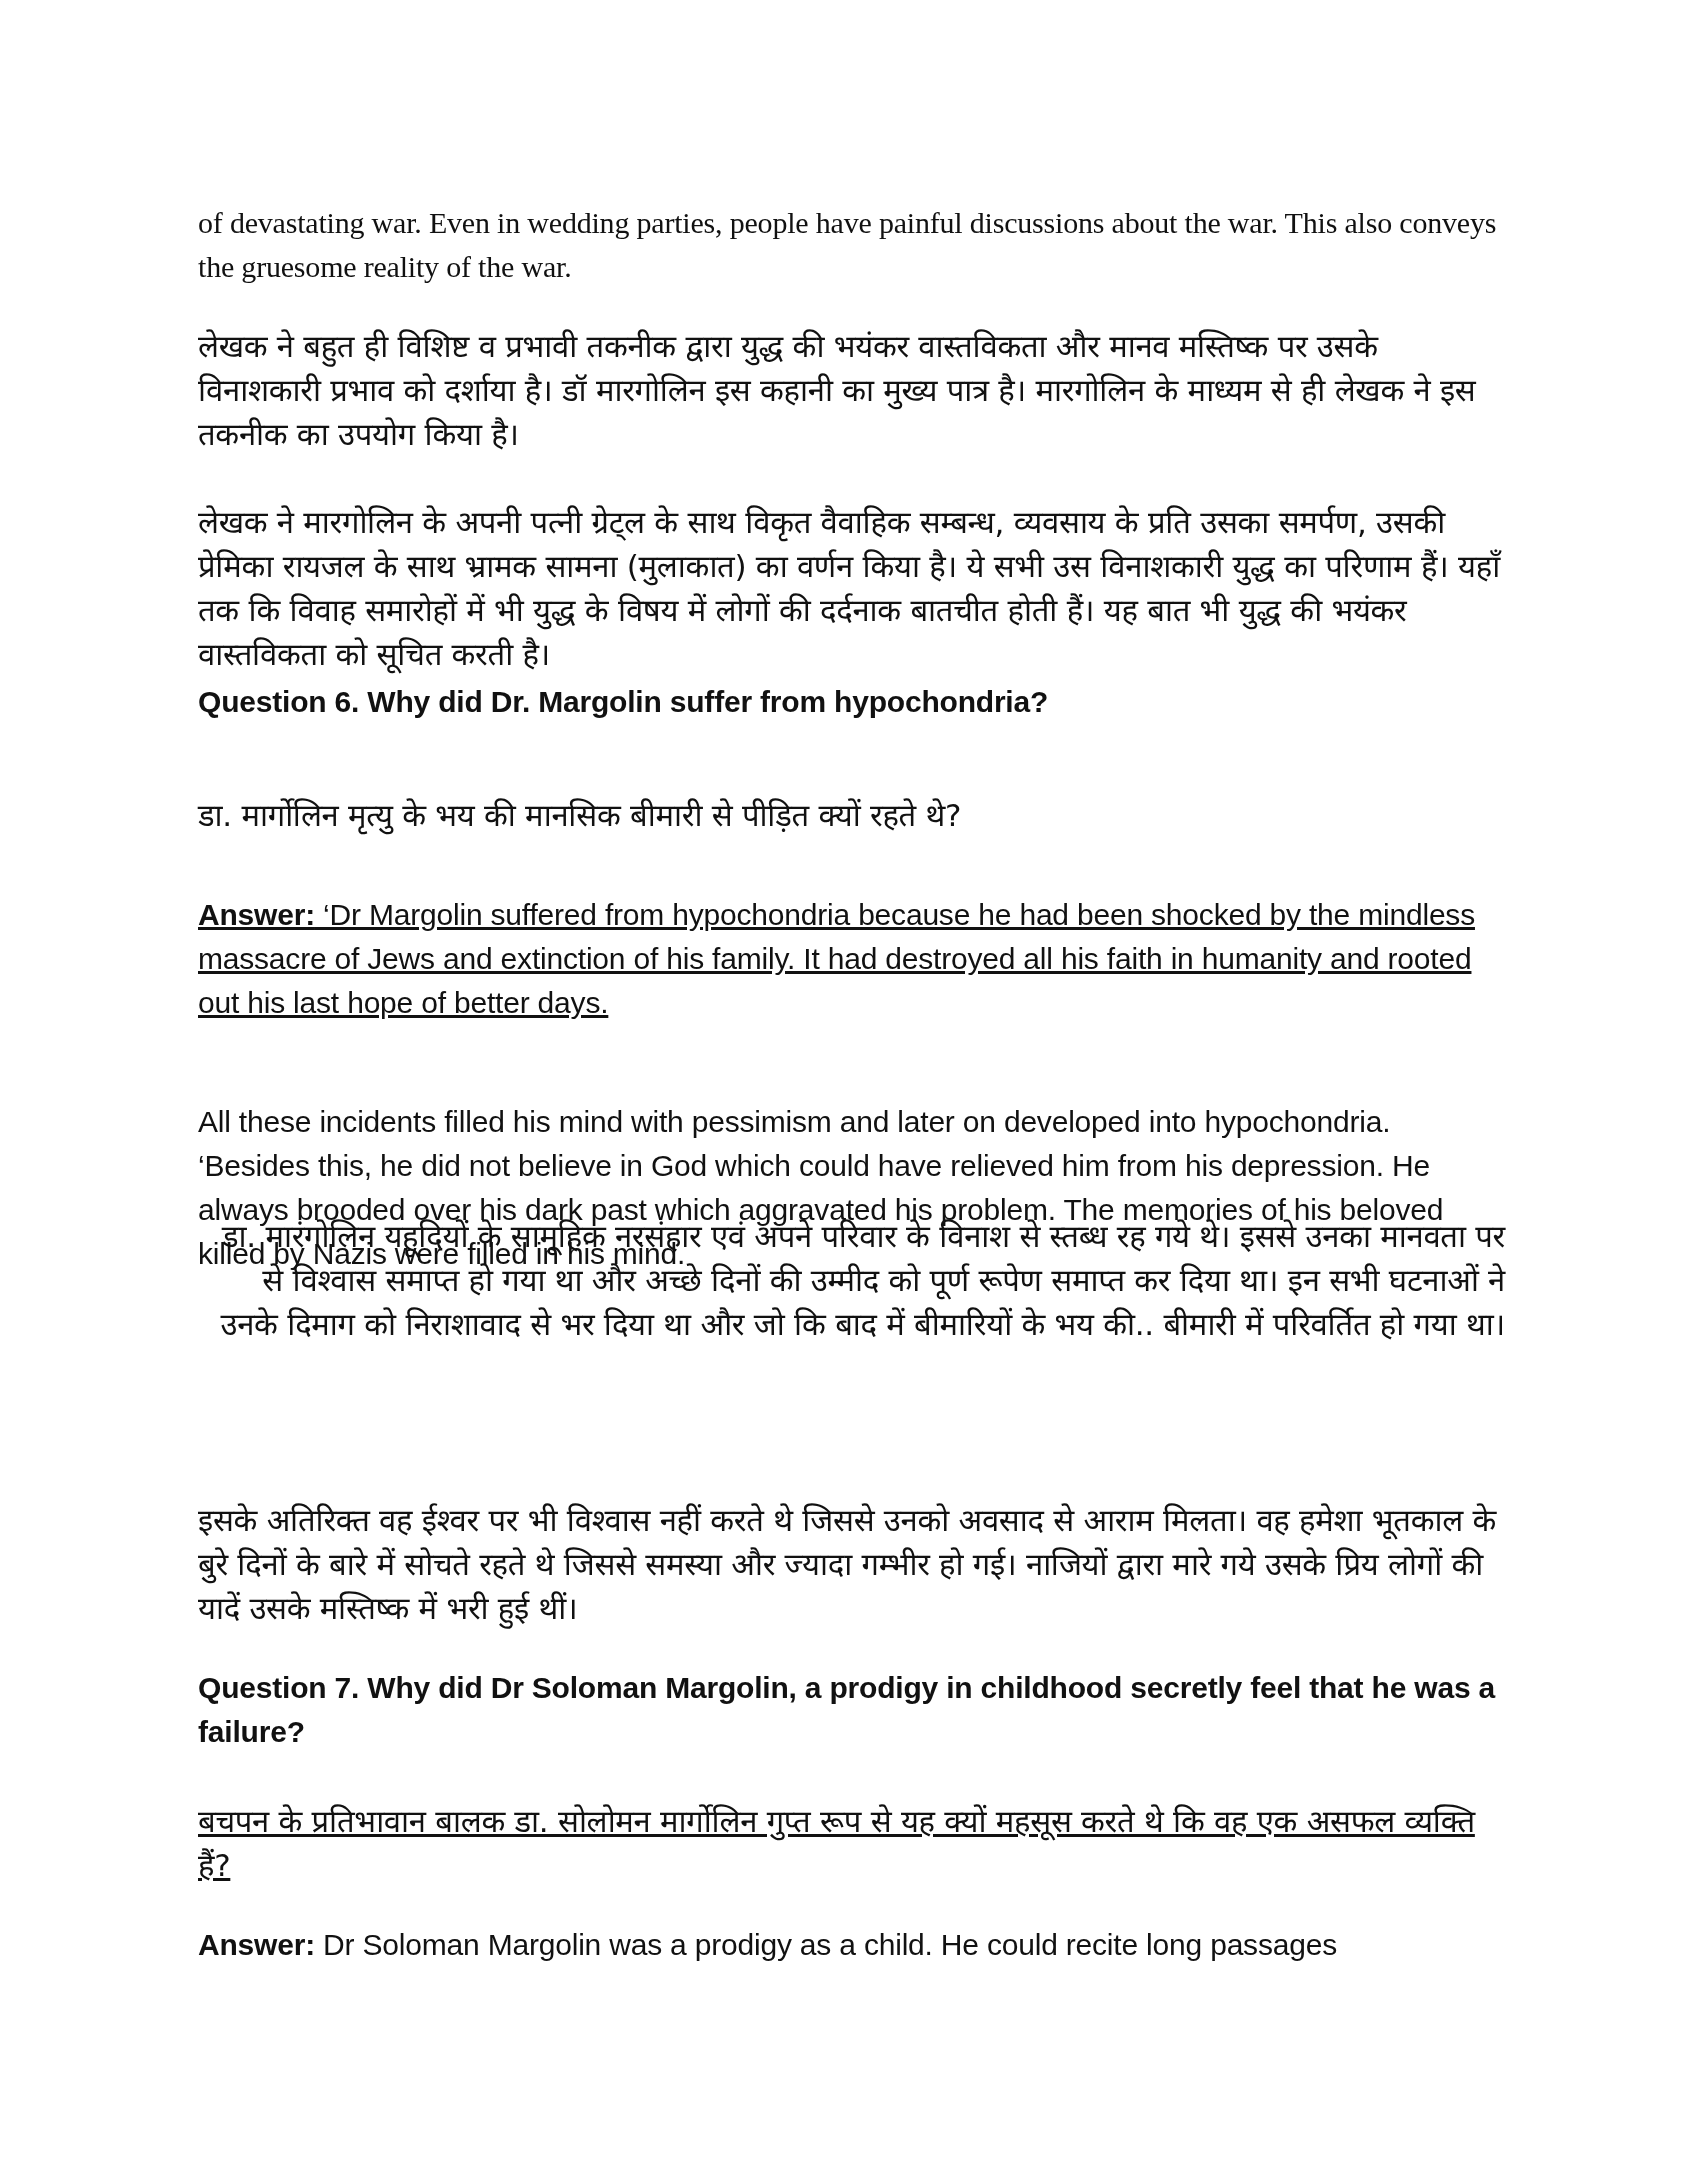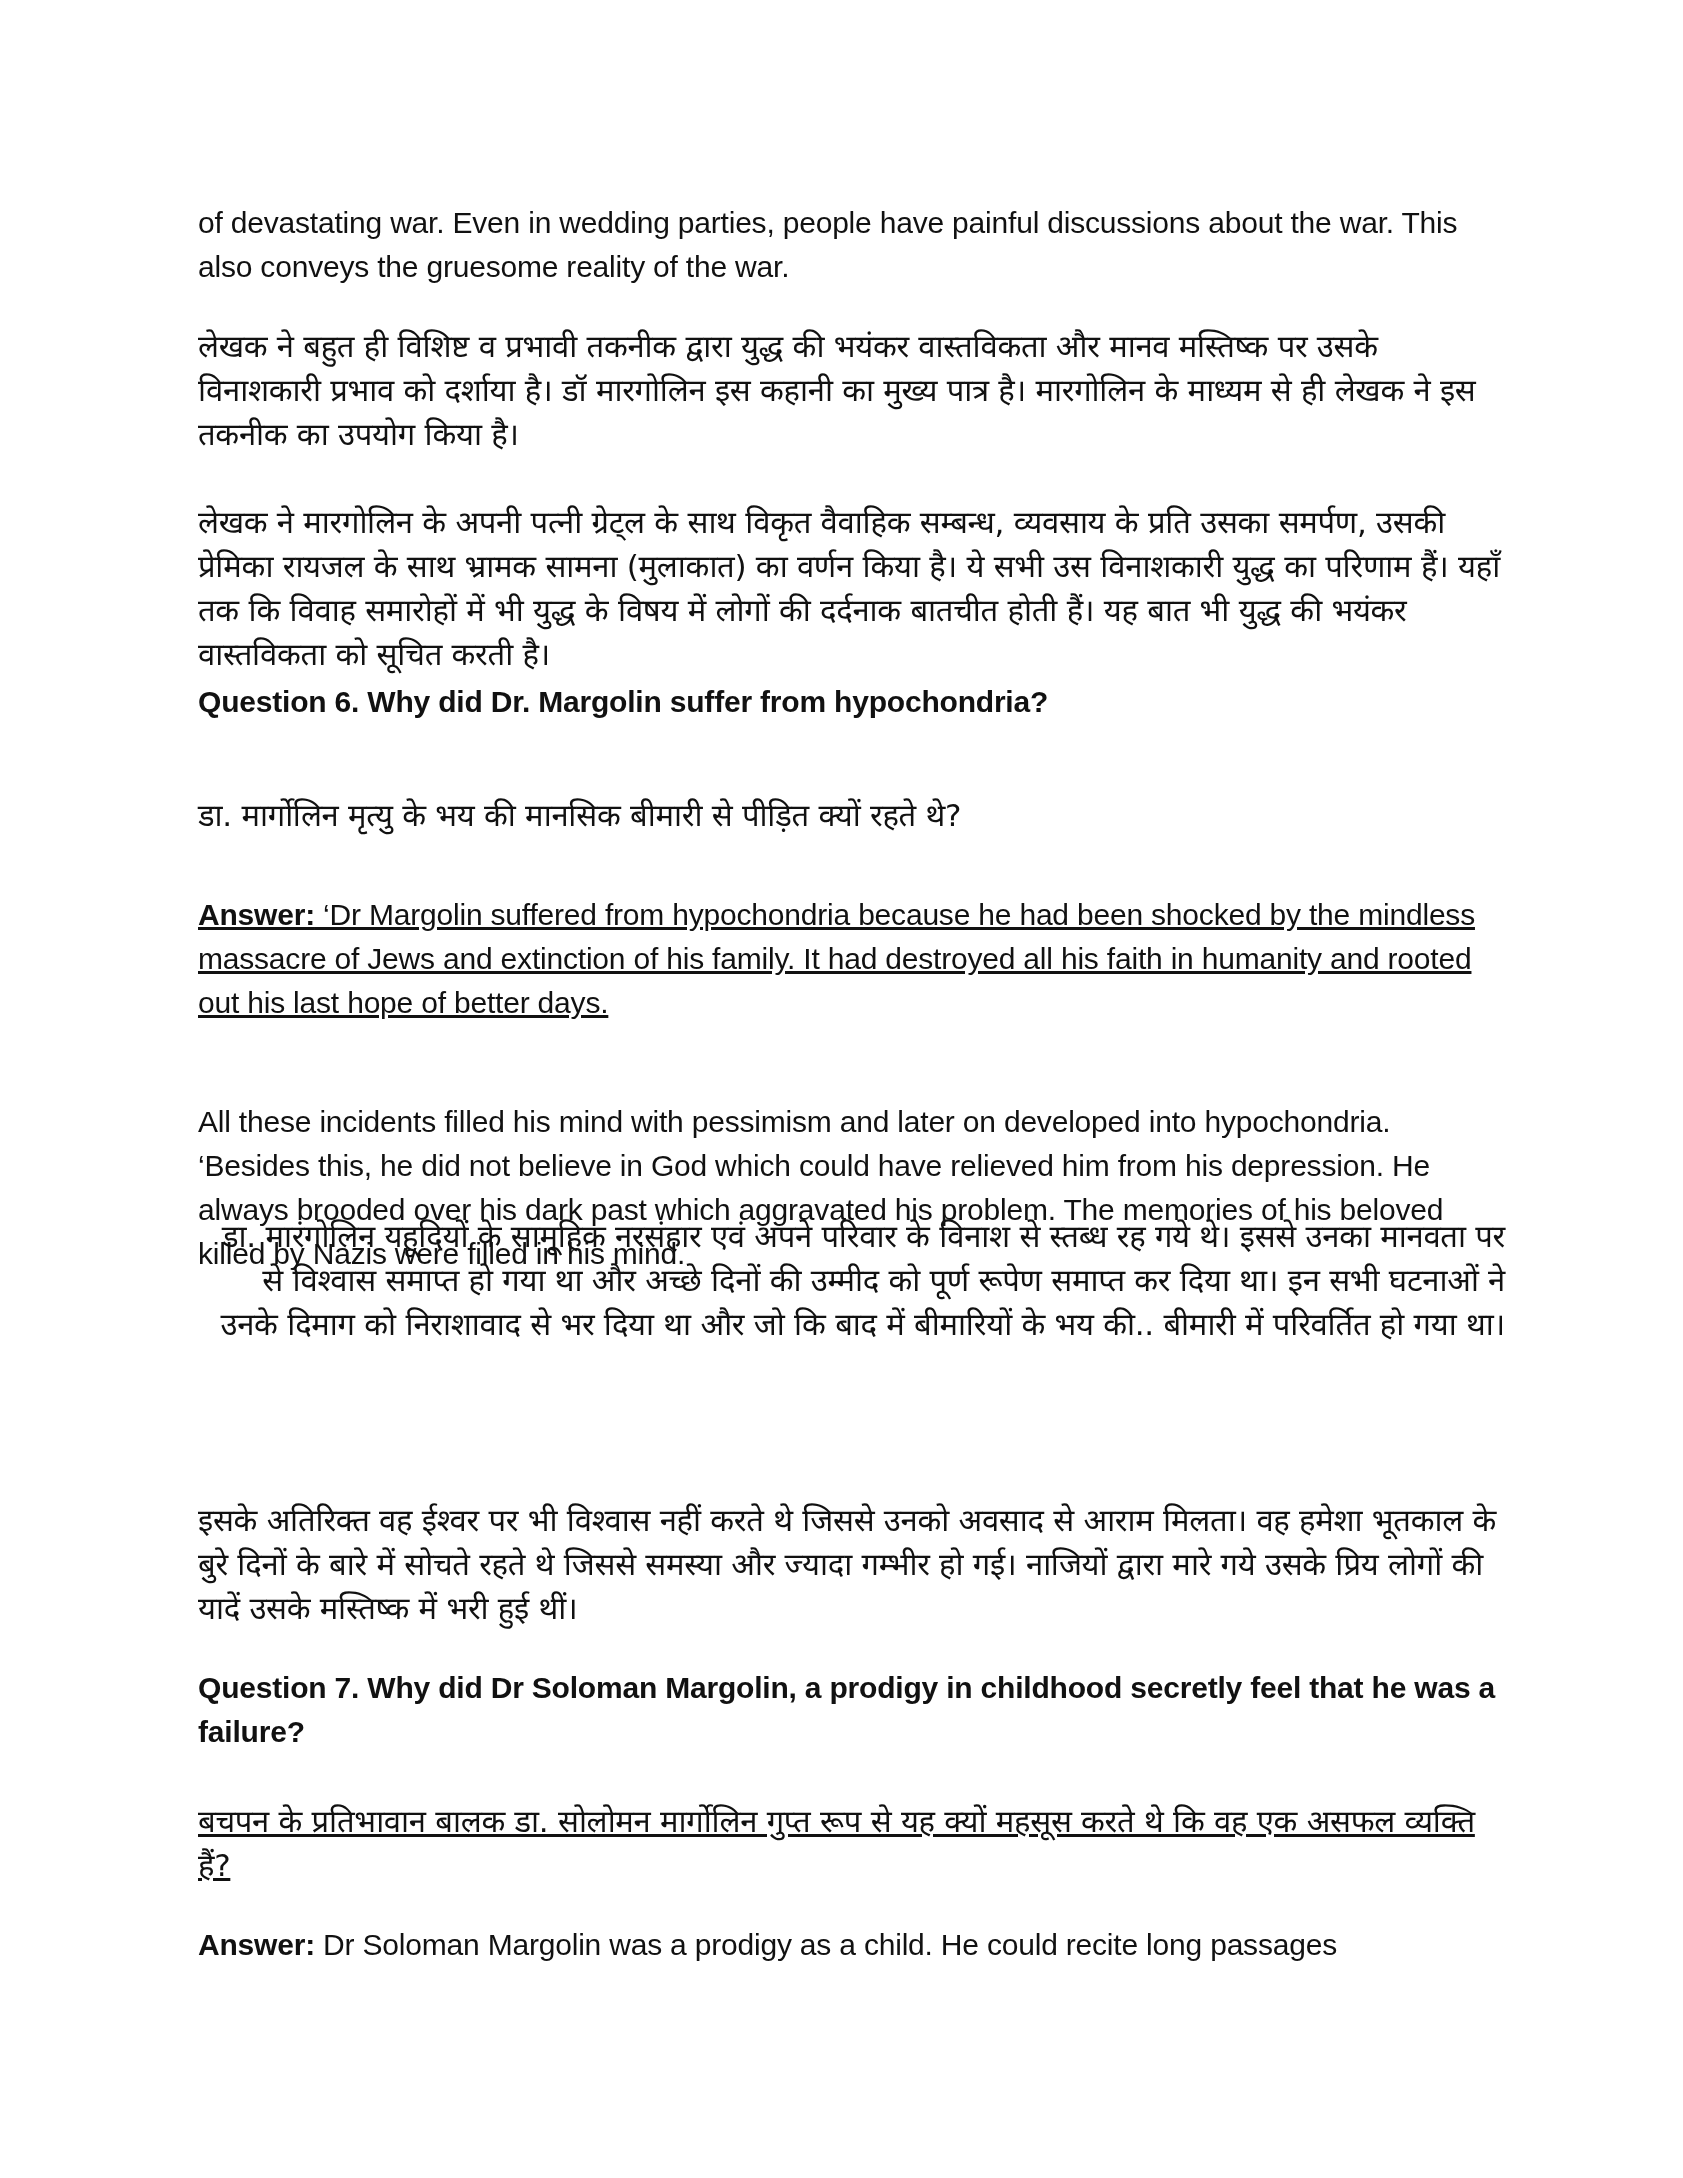--- a/index.html
+++ b/index.html
@@ -46,21 +46,21 @@
     }
     .ans-label {
       font-weight: bold;
     }
   </style>
 </head>
 <body>
 
 <div class="page">
 
-  <p class="block en" style="top:201px;">of devastating war. Even in wedding parties, people have painful discussions about the war. This also conveys the gruesome reality of the war.</p>
+  <p class="block en" style="top:201px;font-family:Liberation Serif, serif;">of devastating war. Even in wedding parties, people have painful discussions about the war. This also conveys the gruesome reality of the war.</p>
 
   <p class="block hi" style="top:324px;">लेखक ने बहुत ही विशिष्ट व प्रभावी तकनीक द्वारा युद्ध की भयंकर वास्तविकता और मानव मस्तिष्क पर उसके विनाशकारी प्रभाव को दर्शाया है। डॉ मारगोलिन इस कहानी का मुख्य पात्र है। मारगोलिन के माध्यम से ही लेखक ने इस तकनीक का उपयोग किया है।</p>
 
   <p class="block hi" style="top:500px;">लेखक ने मारगोलिन के अपनी पत्नी ग्रेट्ल के साथ विकृत वैवाहिक सम्बन्ध, व्यवसाय के प्रति उसका समर्पण, उसकी प्रेमिका रायजल के साथ भ्रामक सामना (मुलाकात) का वर्णन किया है। ये सभी उस विनाशकारी युद्ध का परिणाम हैं। यहाँ तक कि विवाह समारोहों में भी युद्ध के विषय में लोगों की दर्दनाक बातचीत होती हैं। यह बात भी युद्ध की भयंकर वास्तविकता को सूचित करती है।</p>
 
   <p class="block q" style="top:680px;">Question 6. Why did Dr. Margolin suffer from hypochondria?</p>
 
   <p class="block hi" style="top:786px;margin-top:7px;">डा. मार्गोलिन मृत्यु के भय की मानसिक बीमारी से पीड़ित क्यों रहते थे?</p>
 
   <p class="block en" style="top:893px;text-decoration:underline;"><span class="ans-label">Answer:</span><span> ‘Dr Margolin suffered from hypochondria because he had been shocked by the mindless massacre of Jews and extinction of his family. It had destroyed all his faith in humanity and rooted out his last hope of better days.</span></p>

